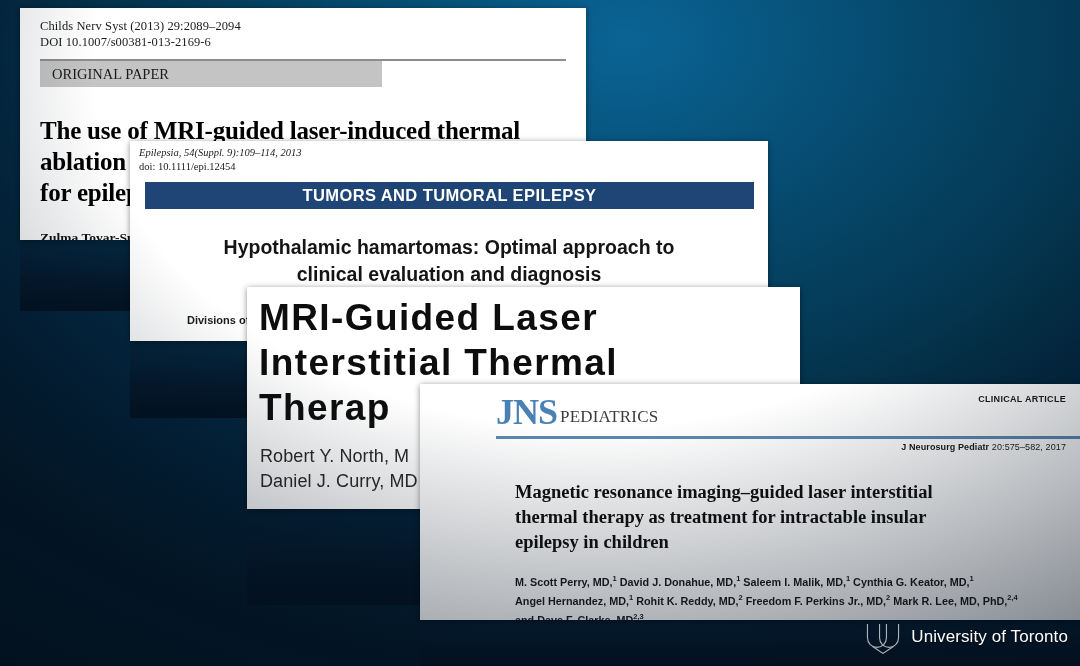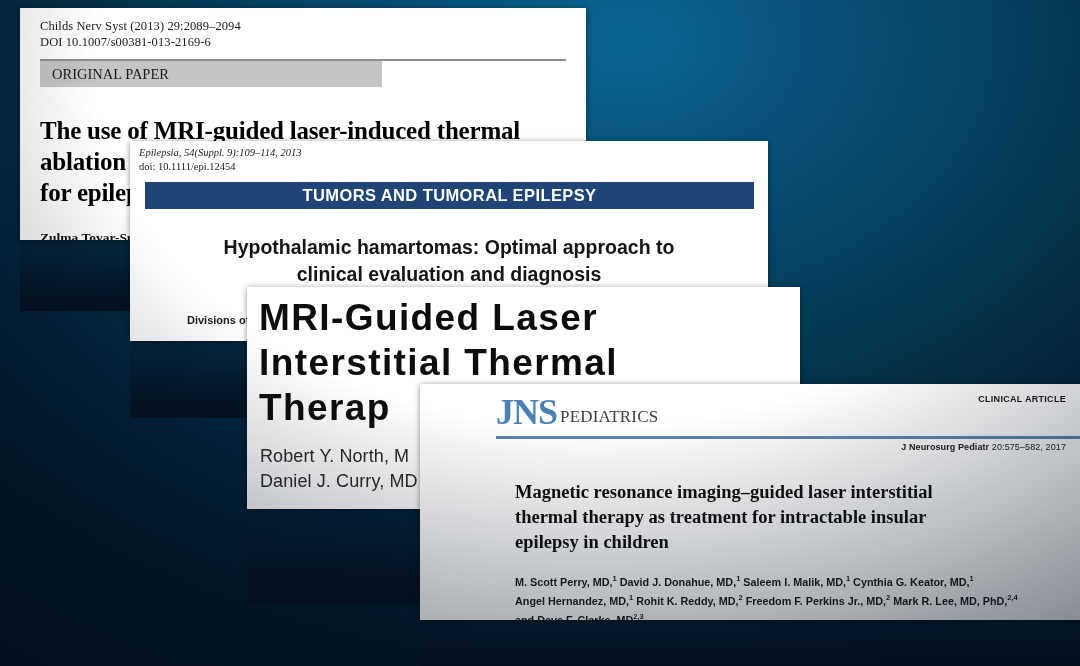--- a/index.html
+++ b/index.html
@@ -236,14 +236,24 @@
     </div>
     <div class="d4-auth" id="a4">
         <div>M. Scott Perry, MD,<sup>1</sup> David J. Donahue, MD,<sup>1</sup> Saleem I. Malik, MD,<sup>1</sup> Cynthia G. Keator, MD,<sup>1</sup></div>
         <div>Angel Hernandez, MD,<sup>1</sup> Rohit K. Reddy, MD,<sup>2</sup> Freedom F. Perkins Jr., MD,<sup>2</sup> Mark R. Lee, MD, PhD,<sup>2,4</sup></div>
         <div>and Dave F. Clarke, MD<sup>2,3</sup></div>
       </div>
   </div>
 
   <div class="vignette"></div>
 
+  <div id="uoft">
+    <svg class="crest" viewBox="0 0 44 38">
+      <g fill="none" stroke="#ffffff" stroke-width="1.3" opacity="0.8">
+        <path d="M4 4 L4 20 A11 11 0 0 0 26 20 L26 4"></path>
+        <path d="M18 4 L18 20 A11 11 0 0 0 40 20 L40 4"></path>
+        <path d="M10 30 L22 38 L34 30"></path>
+      </g>
+    </svg>
+    <span class="wordmark">University of Toronto</span>
+  </div>
 
 </div>
 
 </body></html>

